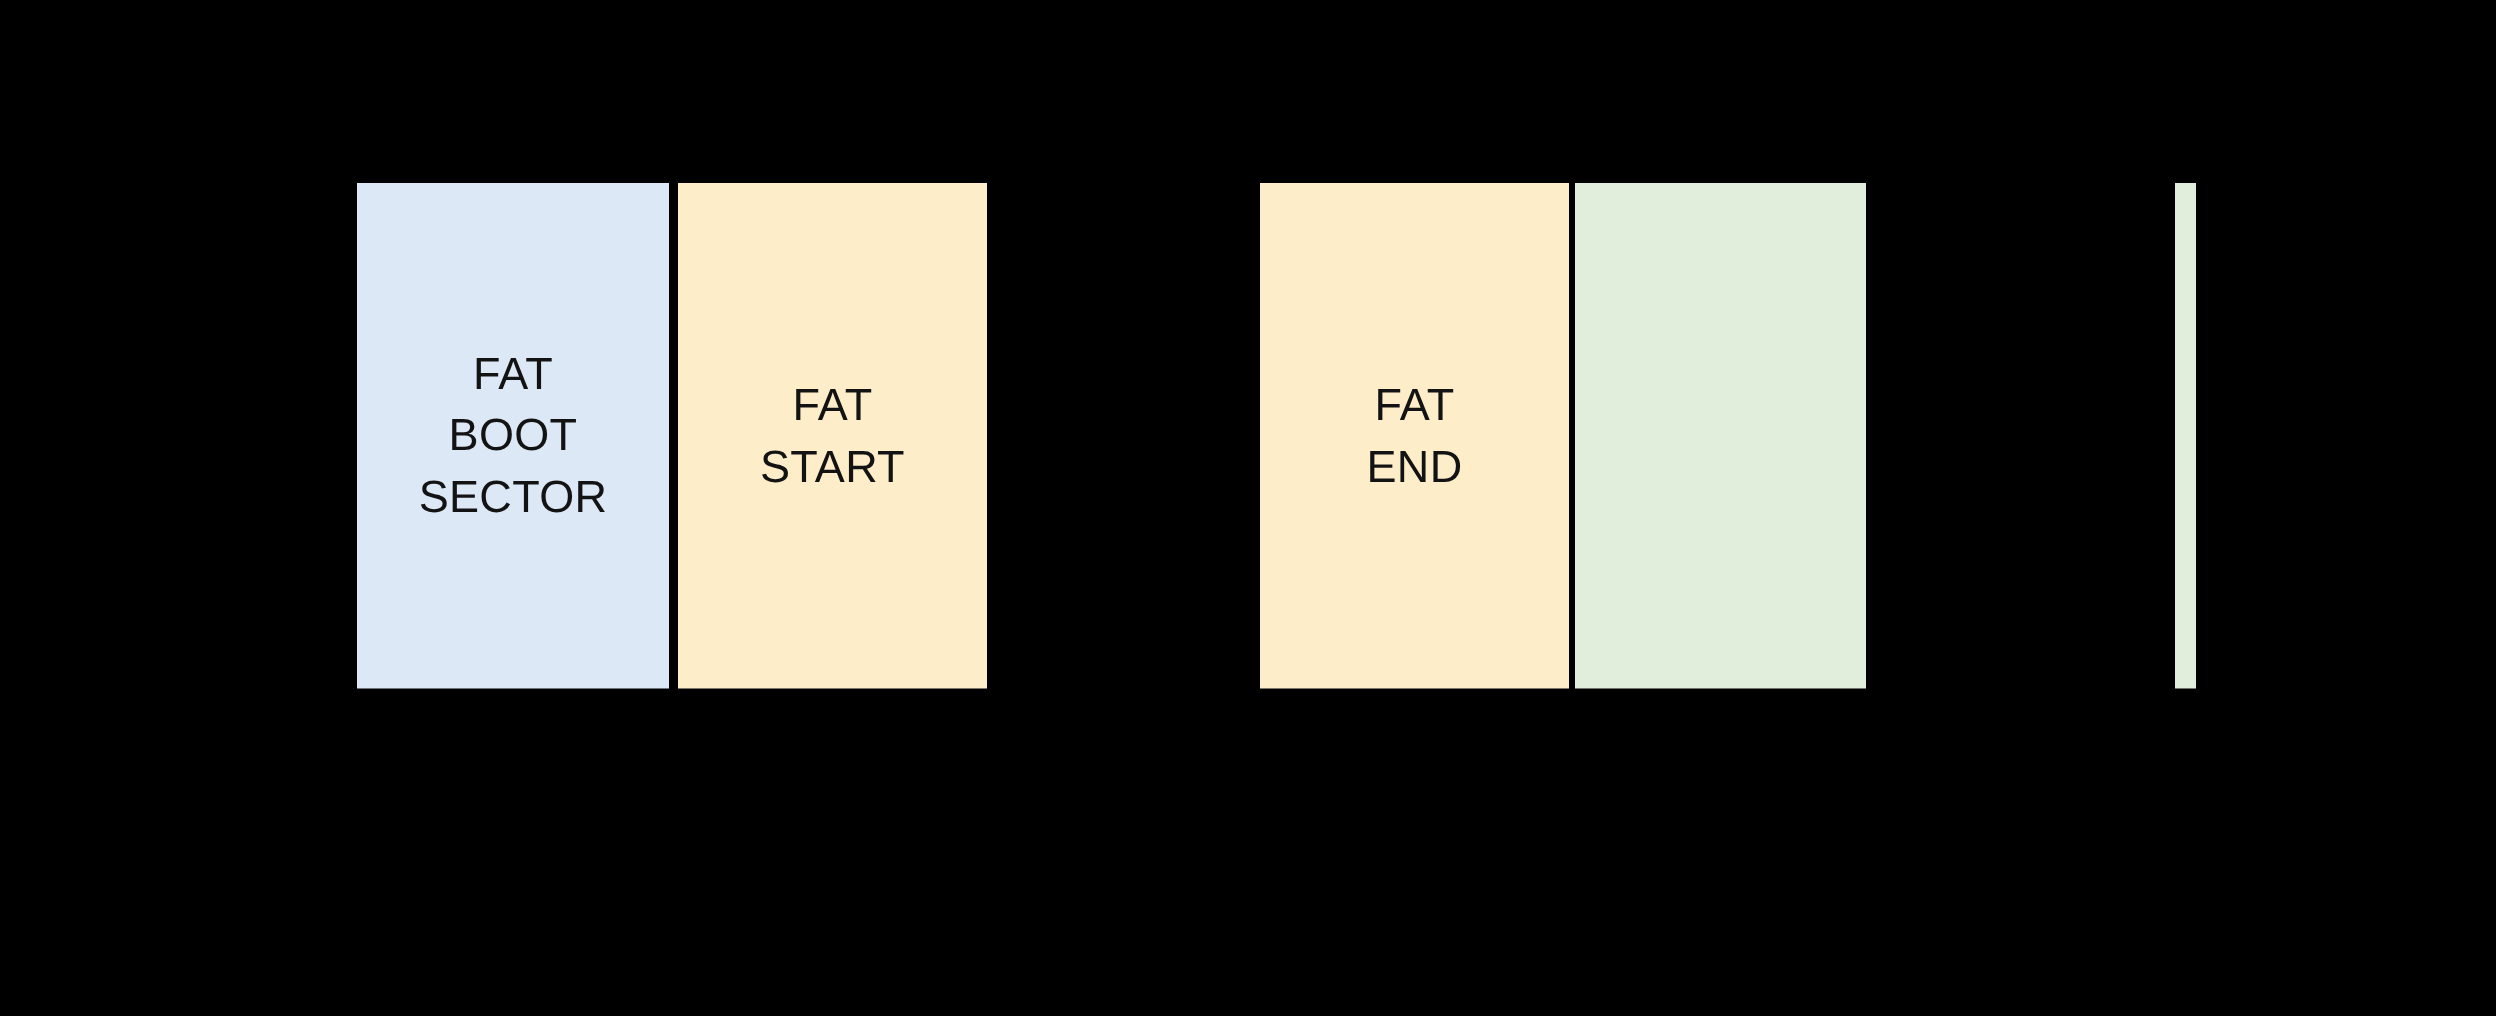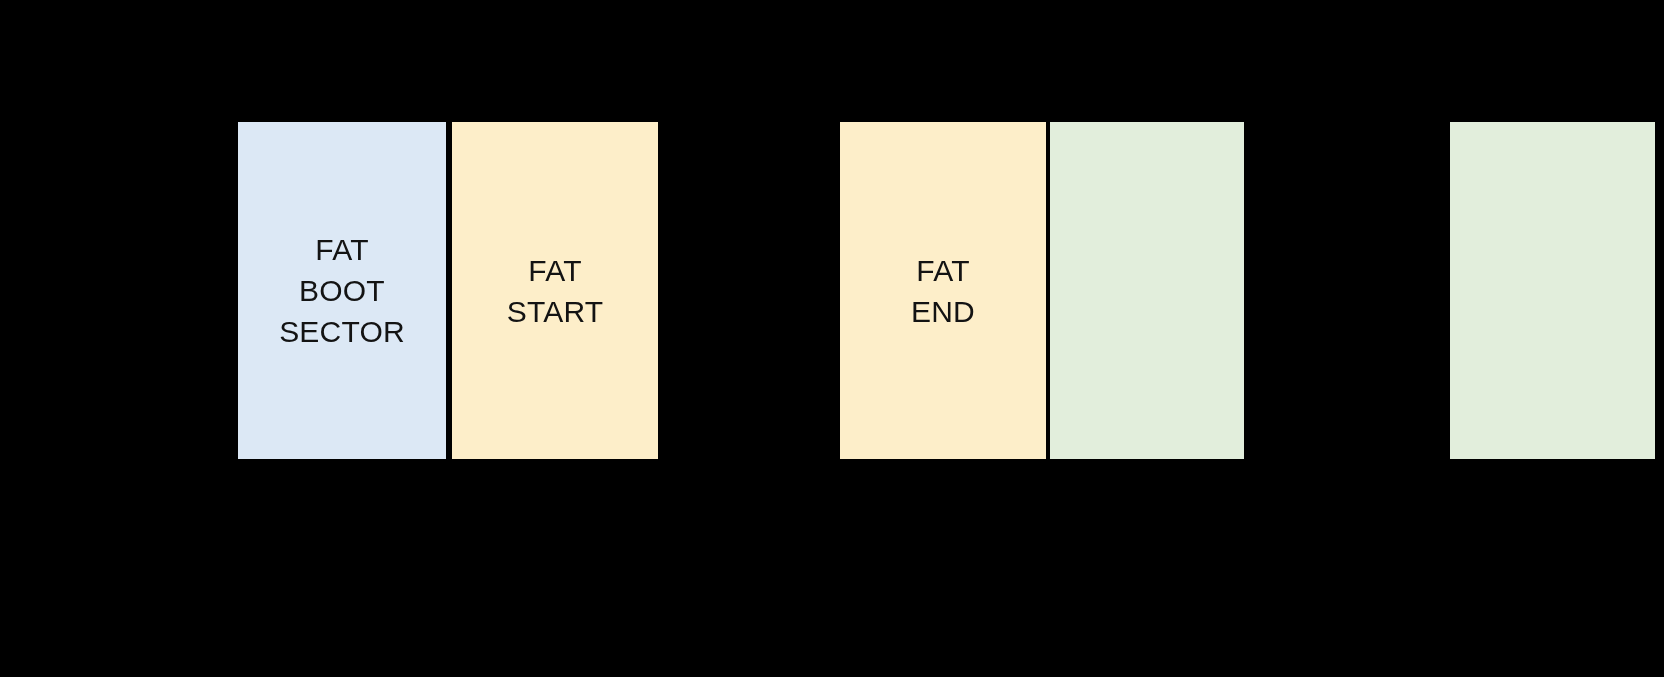--- a/index.html
+++ b/index.html
@@ -6,25 +6,24 @@
   html, body {
     margin: 0;
     padding: 0;
     background: #000000;
   }
   body {
     font-family: "Liberation Sans", "DejaVu Sans", sans-serif;
   }
   #canvas {
     position: relative;
-    width: 1639px;
+    width: 1464px;
     height: 677px;
     background: #000000;
     overflow: hidden;
-    padding-left: 16px;
   }
   .seg {
     position: absolute;
     box-sizing: border-box;
     display: flex;
     align-items: center;
     justify-content: center;
     text-align: center;
   }
   .seg-label {

